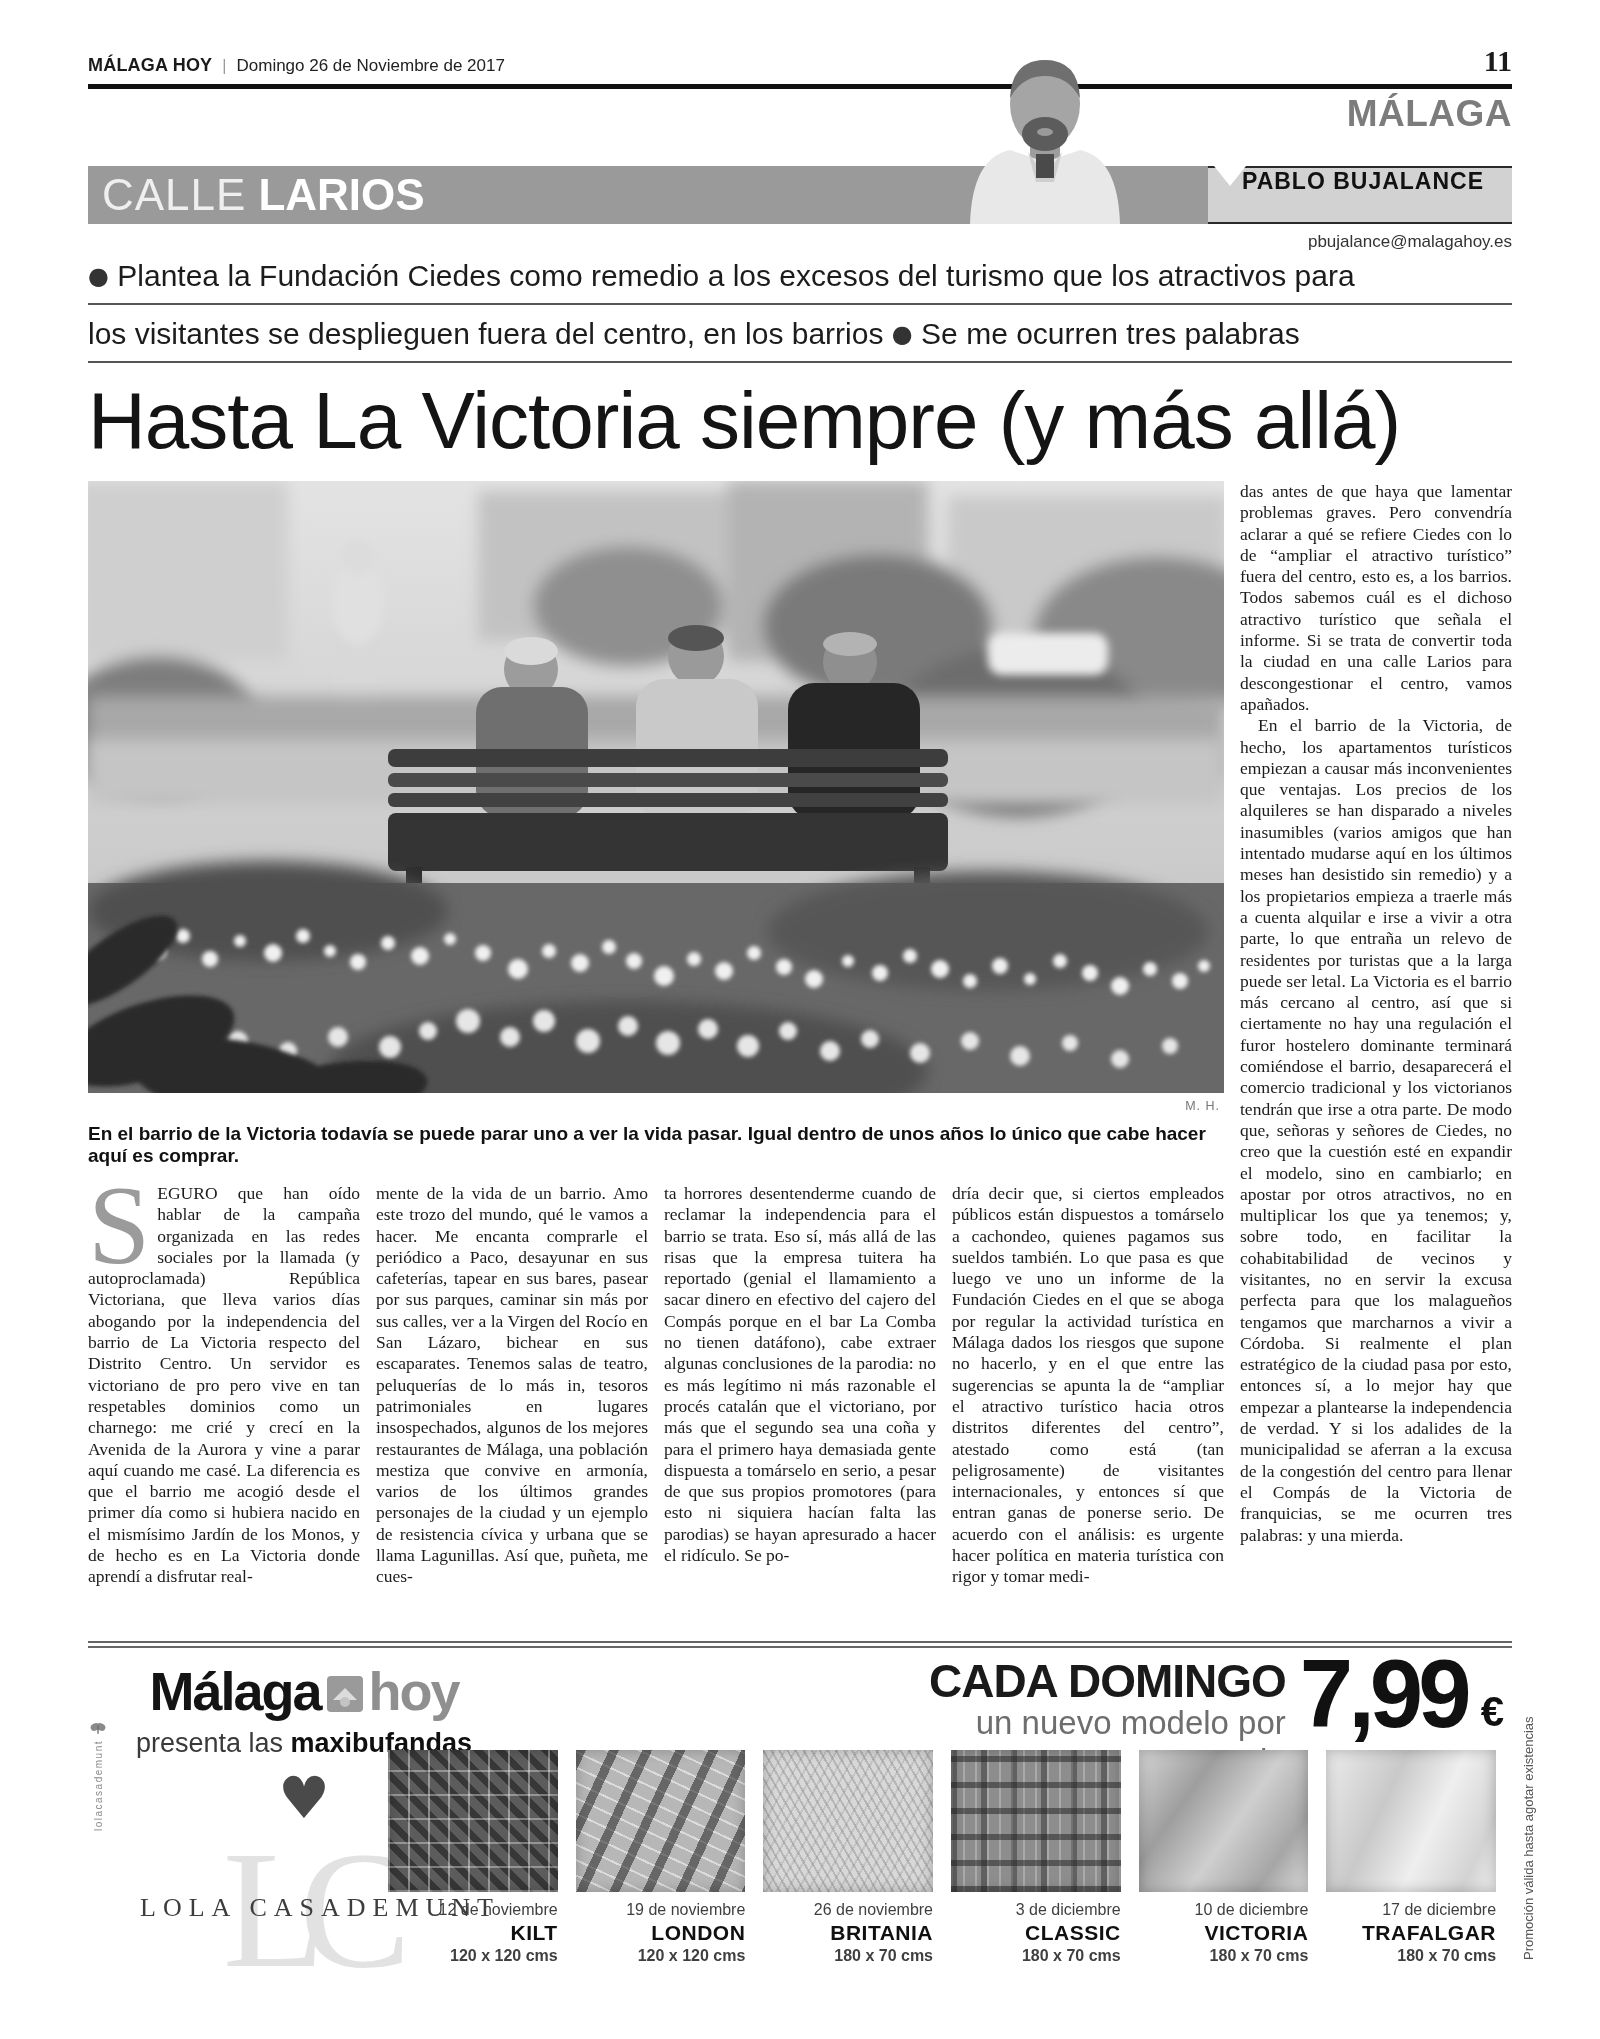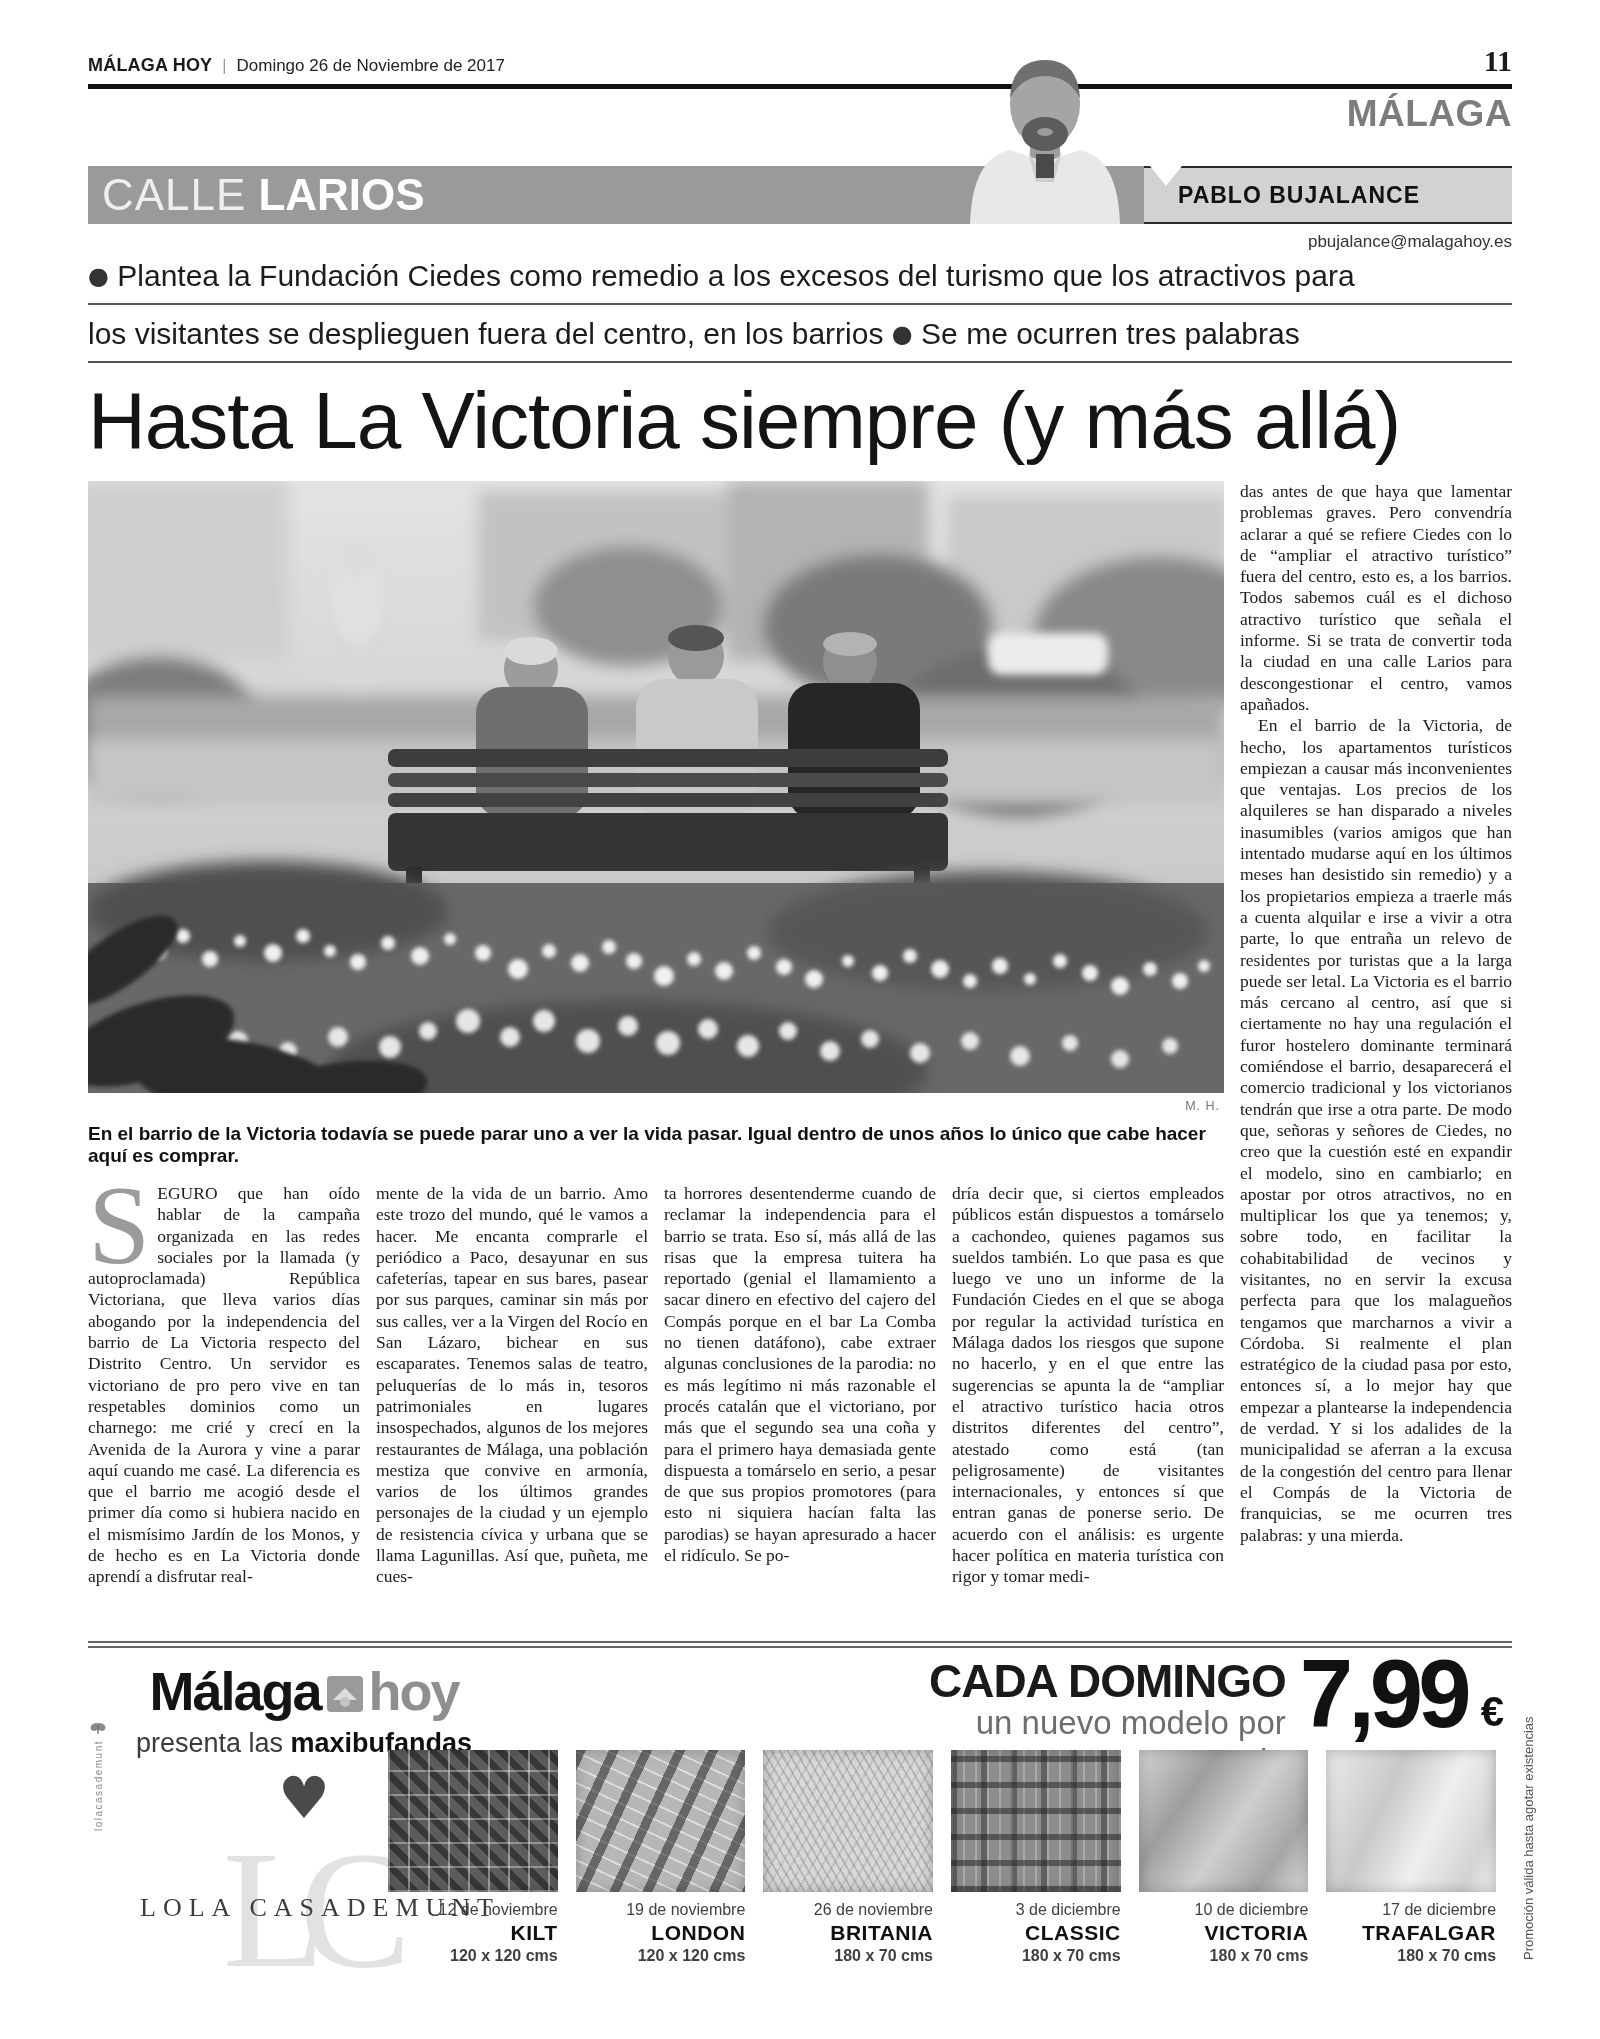--- a/index.html
+++ b/index.html
@@ -26,22 +26,22 @@
 
   
   .kicker-row { position:relative; display:flex; margin-top:31px; height:58px; }
   .kicker-banner {
     flex:1; background:#9a9a9a; display:flex; align-items:center; padding-left:14px;
     font-family:"Liberation Sans", sans-serif; font-size:44px; line-height:1; gap:12px;
   }
   .kicker-light { color:#efefef; font-weight:normal; letter-spacing:1px; }
   .kicker-bold  { color:#ffffff; font-weight:bold; letter-spacing:0; }
   .author-box {
-    width:368px; background:#d2d2d2; border-top:2px solid #2a2a2a; border-bottom:2px solid #2a2a2a;
-    display:flex; align-items:center; padding-left:34px; position:relative;
+    width:304px; background:#d2d2d2; border-top:2px solid #2a2a2a; border-bottom:2px solid #2a2a2a;
+    display:flex; align-items:flex-start; padding-left:34px; position:relative;
   }
   .author-notch {
     position:absolute; left:6px; top:-2px; width:0; height:0;
     border-left:16px solid transparent; border-right:16px solid transparent; border-top:20px solid #ffffff;
   }
   .author-name { font-family:"Liberation Sans", sans-serif; font-weight:bold; font-size:23px; letter-spacing:1px; color:#111; }
   .portrait { position:absolute; right:372px; bottom:0; width:190px; height:182px; z-index:5; }
   .email-row { text-align:right; margin-top:8px; font-family:"Liberation Sans", sans-serif; font-size:17px; color:#333; }
 
   

